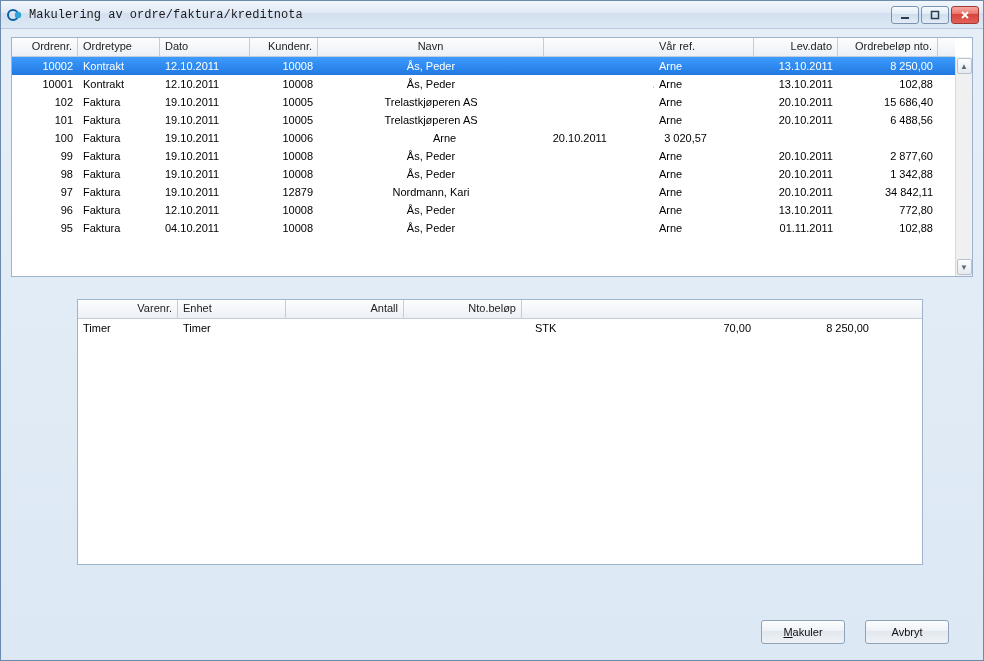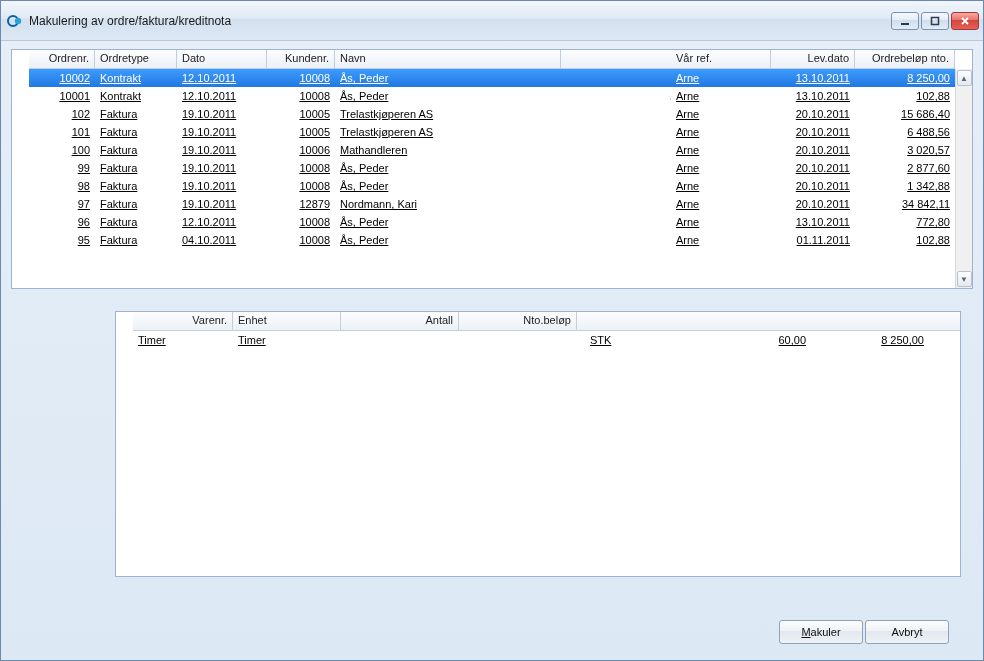--- a/index.html
+++ b/index.html
@@ -13,26 +13,27 @@
   .window {
     width: 984px;
     height: 661px;
     background: linear-gradient(to bottom, #e6eff8 0%, #dce8f4 100%);
     border: 1px solid #6b8aab;
     position: relative;
     display: flex;
     flex-direction: column;
   }
   .titlebar {
-    height: 40px;
+    height: 28px;
     background: linear-gradient(to bottom, #f2f6fb 0%, #dfe9f5 45%, #d3e0ef 46%, #dce8f4 100%);
     display: flex;
     align-items: center;
     padding: 0 4px 0 6px;
     border-bottom: 1px solid #b8c8da;
+    font-family: Liberation Mono, monospace;
   }
   .titlebar .app-icon {
     width: 16px; height: 16px; margin-right: 6px;
     display: inline-flex; align-items: center; justify-content: center;
   }
   .titlebar .title {
     flex: 1;
     color: #1a1a1a;
     font-size: 12px;
   }
@@ -57,21 +58,20 @@
     padding: 8px 10px 10px 10px;
     display: flex;
     flex-direction: column;
   }
   .grid {
     background: #fff;
     border: 1px solid #9fb4cc;
     box-shadow: inset 1px 1px 0 #fff;
     position: relative;
     overflow: hidden;
-    padding-left: 17px;
   }
   .grid-header {
     display: flex;
     background: linear-gradient(to bottom, #fdfdfe 0%, #ecf1f7 100%);
     border-bottom: 1px solid #c3cedb;
     height: 19px;
   }
   .grid-header .col {
     border-right: 1px solid #c3cedb;
     padding: 2px 5px 0 5px;
@@ -81,21 +81,20 @@
     text-overflow: ellipsis;
   }
   .grid-body {
     overflow-y: auto;
   }
   .grid-row {
     display: flex;
     height: 18px;
     align-items: center;
     color: #000;
-    text-decoration: underline;
   }
   .grid-row.selected {
     background: #1e90ff;
     background: linear-gradient(to bottom, #3d9bff 0%, #2279e0 100%);
     color: #fff;
   }
   .grid-row .cell {
     padding: 0 5px;
     overflow: hidden;
     white-space: nowrap;
@@ -121,46 +120,46 @@
     font-size: 8px; color: #5a6878;
     cursor: pointer;
   }
   .sb-track { flex: 1; width: 15px; }
 
   
   .tg .c0 { width: 66px; }
   .tg .c1 { width: 82px; }
   .tg .c2 { width: 90px; }
   .tg .c3 { width: 68px; }
-  .tg .c4 { width: 226px; }
+  .tg .c4 { width: 226px; text-align: center; }
   .tg .c5 { width: 110px; margin-top: 48px; }
   .tg .c6 { width: 100px; }
   .tg .c7 { width: 84px; text-align: right; }
   .tg .c8 { width: 100px; }
 
   .top-grid-wrap { position: relative; height: 240px; }
   .top-grid-inner { margin-right: 17px; }
 
   
   .detail-wrap {
-    margin: 22px 0 0 104px;
+    margin: 22px 0 0 66px;
     width: 846px;
     height: 266px;
   }
   .dg .d0 { width: 100px; }
   .dg .d1 { width: 352px; }
   .dg .d2 { width: 108px; }
   .dg .d3 { width: 118px; }
   .dg .d4 { width: 118px; }
 
   .btnbar {
     margin-top: auto;
     display: flex;
     justify-content: flex-end;
-    gap: 2px;
+    gap: 20px;
     padding: 14px 24px 6px 0;
   }
   .btn {
     min-width: 84px;
     height: 24px;
     background: linear-gradient(to bottom, #fdfdfe 0%, #eef2f6 45%, #e2e8ef 46%, #eef2f6 100%);
     border: 1px solid #8fa2b8;
     border-radius: 3px;
     display: inline-flex; align-items: center; justify-content: center;
     padding: 0 12px;
@@ -258,21 +257,20 @@
               <div class="cell c5"></div>
               <div class="cell c6">Arne</div>
               <div class="cell c7 r">20.10.2011</div>
               <div class="cell c8 r">6 488,56</div>
             </div>
             <div class="grid-row">
               <div class="cell c0 r">100</div>
               <div class="cell c1">Faktura</div>
               <div class="cell c2">19.10.2011</div>
               <div class="cell c3 r">10006</div>
-              <div class="cell c4">Mathandleren</div>
               <div class="cell c5"></div>
               <div class="cell c6">Arne</div>
               <div class="cell c7 r">20.10.2011</div>
               <div class="cell c8 r">3 020,57</div>
             </div>
             <div class="grid-row">
               <div class="cell c0 r">99</div>
               <div class="cell c1">Faktura</div>
               <div class="cell c2">19.10.2011</div>
               <div class="cell c3 r">10008</div>
@@ -341,21 +339,21 @@
           <div class="col d0 r">Varenr.</div>
           <div class="col d2">Enhet</div>
           <div class="col d3 r">Antall</div>
           <div class="col d4 r">Nto.beløp</div>
         </div>
         <div class="grid-body" id="detail-grid-body">
             <div class="grid-row">
               <div class="cell d0">Timer</div>
               <div class="cell d1">Timer</div>
               <div class="cell d2">STK</div>
-              <div class="cell d3 r">60,00</div>
+              <div class="cell d3 r">70,00</div>
               <div class="cell d4 r">8 250,00</div>
             </div>
           </div>
       </div>
     </div>
 
     <div class="btnbar">
       <div class="btn">
         <span><span class="ul">M</span><span>akuler</span></span>
       </div>

